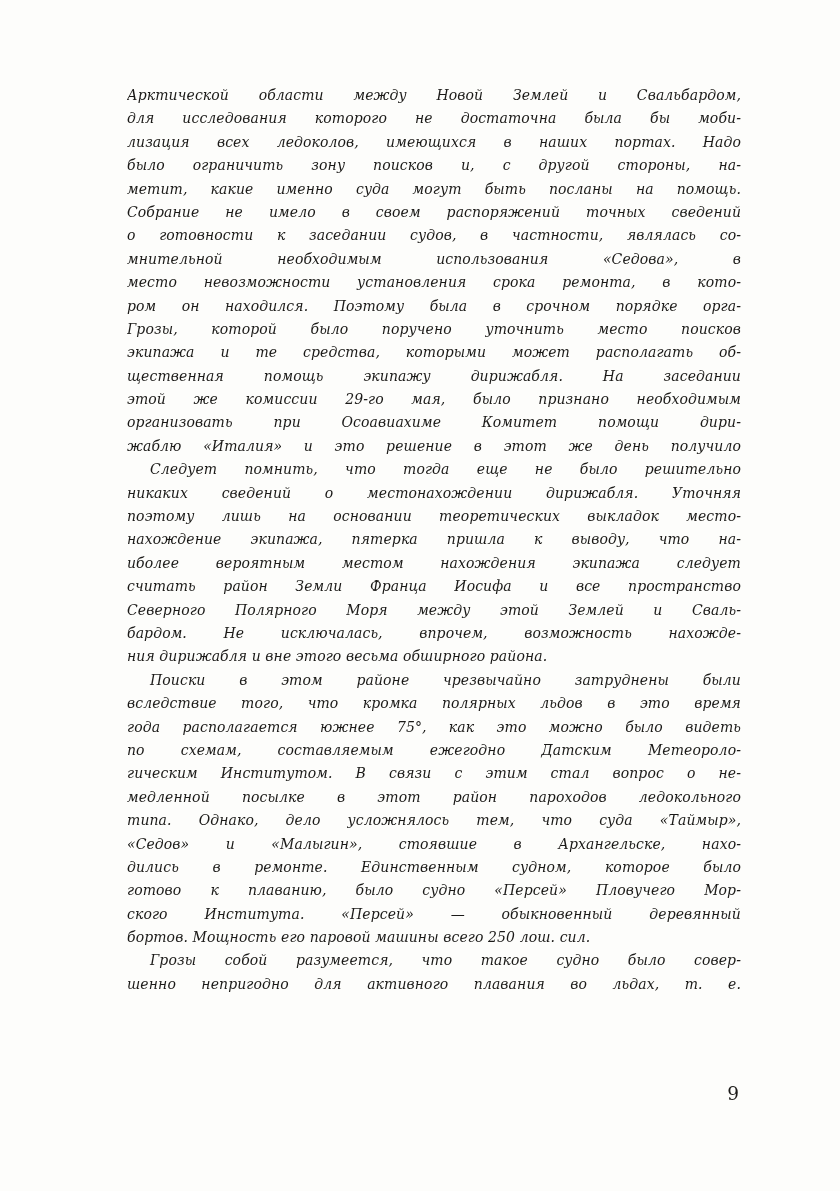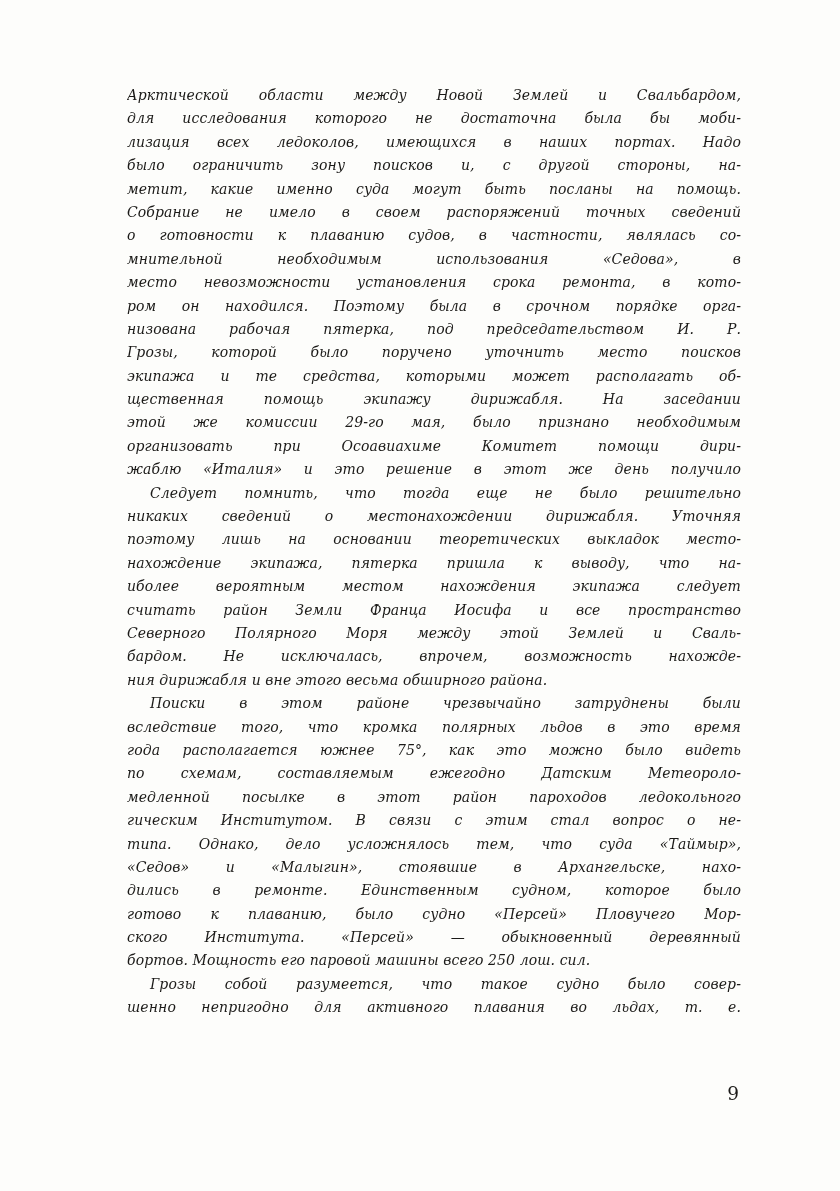--- a/index.html
+++ b/index.html
@@ -59,46 +59,45 @@
 <body>
 
 <div class="page">
   <main class="text-block">
       <div class="line">Арктической области между Новой Землей и Свальбардом,</div>
       <div class="line">для исследования которого не достаточна была бы моби-</div>
       <div class="line">лизация всех ледоколов, имеющихся в наших портах. Надо</div>
       <div class="line">было ограничить зону поисков и, с другой стороны, на-</div>
       <div class="line">метит, какие именно суда могут быть посланы на помощь.</div>
       <div class="line">Собрание не имело в своем распоряжений точных сведений</div>
-      <div class="line">о готовности к плаванию судов, в частности, являлась со-</div>
+      <div class="line">о готовности к заседании судов, в частности, являлась со-</div>
       <div class="line">мнительной необходимым использования «Седова», в</div>
       <div class="line">место невозможности установления срока ремонта, в кото-</div>
       <div class="line">ром он находился. Поэтому была в срочном порядке орга-</div>
-      <div class="line">низована рабочая пятерка, под председательством И. Р.</div>
       <div class="line">Грозы, которой было поручено уточнить место поисков</div>
       <div class="line">экипажа и те средства, которыми может располагать об-</div>
       <div class="line">щественная помощь экипажу дирижабля. На заседании</div>
       <div class="line">этой же комиссии 29-го мая, было признано необходимым</div>
       <div class="line">организовать при Осоавиахиме Комитет помощи дири-</div>
       <div class="line">жаблю «Италия» и это решение в этот же день получило</div>
       <div class="line indent">Следует помнить, что тогда еще не было решительно</div>
       <div class="line">никаких сведений о местонахождении дирижабля. Уточняя</div>
       <div class="line">поэтому лишь на основании теоретических выкладок место-</div>
       <div class="line">нахождение экипажа, пятерка пришла к выводу, что на-</div>
       <div class="line">иболее вероятным местом нахождения экипажа следует</div>
       <div class="line">считать район Земли Франца Иосифа и все пространство</div>
       <div class="line">Северного Полярного Моря между этой Землей и Сваль-</div>
       <div class="line">бардом. Не исключалась, впрочем, возможность нахожде-</div>
       <div class="line para-end">ния дирижабля и вне этого весьма обширного района.</div>
       <div class="line indent">Поиски в этом районе чрезвычайно затруднены были</div>
       <div class="line">вследствие того, что кромка полярных льдов в это время</div>
       <div class="line">года располагается южнее 75°, как это можно было видеть</div>
       <div class="line">по схемам, составляемым ежегодно Датским Метеороло-</div>
+      <div class="line">гическим Институтом.  В связи с этим стал вопрос о не-</div>
       <div class="line">медленной посылке в этот район пароходов ледокольного</div>
-      <div class="line">гическим Институтом.  В связи с этим стал вопрос о не-</div>
       <div class="line">типа. Однако, дело усложнялось тем, что суда «Таймыр»,</div>
       <div class="line">«Седов» и «Малыгин», стоявшие в Архангельске, нахо-</div>
       <div class="line">дились в ремонте.  Единственным судном, которое было</div>
       <div class="line">готово к плаванию, было судно «Персей» Пловучего Мор-</div>
       <div class="line">ского Института.  «Персей» — обыкновенный деревянный</div>
       <div class="line para-end">бортов. Мощность его паровой машины всего 250 лош. сил.</div>
       <div class="line indent">Грозы собой разумеется, что такое судно было совер-</div>
       <div class="line">шенно непригодно для активного плавания во льдах, т. е.</div>
     </main>
   <div class="page-number">9</div>

